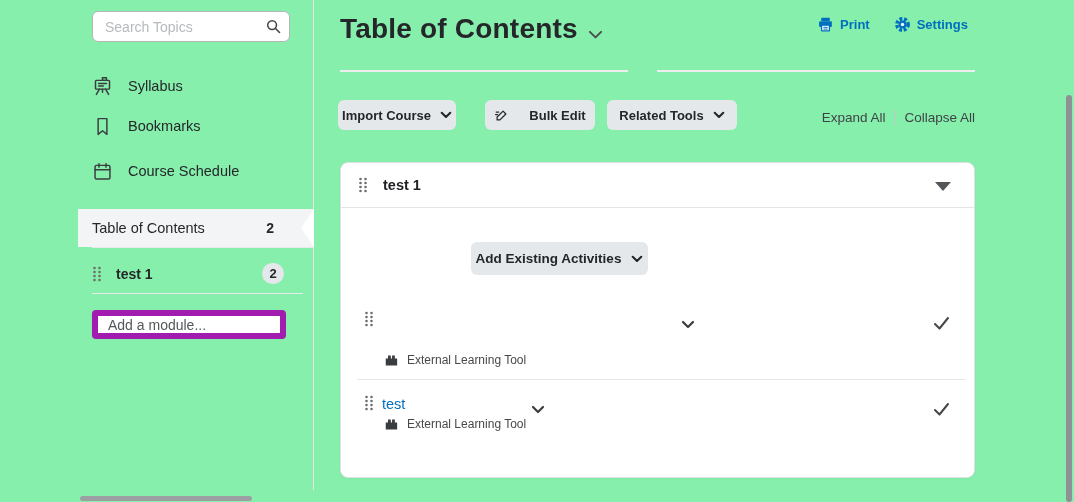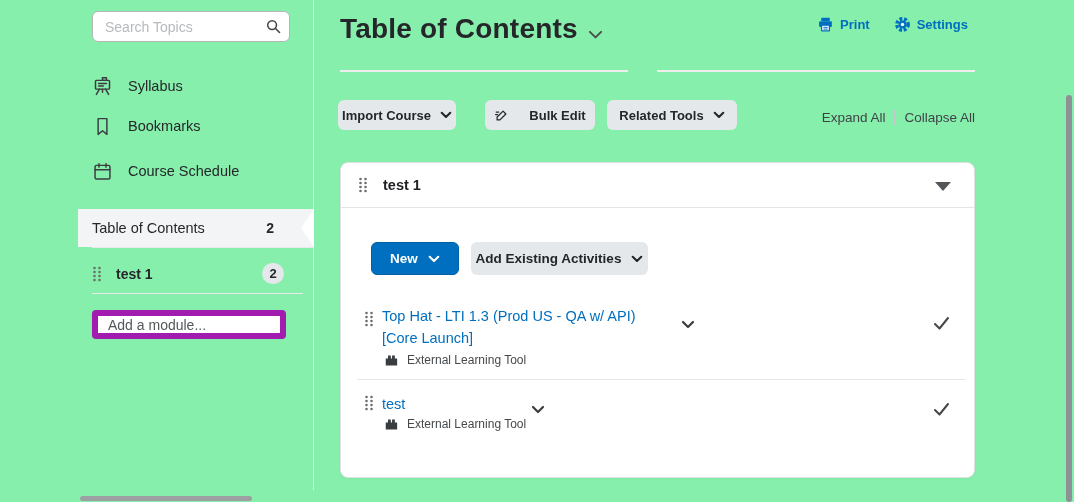--- a/index.html
+++ b/index.html
@@ -247,28 +247,20 @@
           <circle cx="2.5" cy="10" r="1.3"></circle>
             <circle cx="7.5" cy="10" r="1.3"></circle>
           <circle cx="2.5" cy="14" r="1.3"></circle>
             <circle cx="7.5" cy="14" r="1.3"></circle>
         </svg>
       </span>
       <span class="card-title">test 1</span>
       <span class="tri-down"></span>
     </div>
 
-    <button class="btn-new">
-      <span>New</span>
-      <span class="sm-chevron">
-        <svg viewBox="0 0 14 9" fill="none" stroke="#ffffff" stroke-width="2.4" stroke-linecap="round" stroke-linejoin="round">
-          <polyline points="2,2 7,7 12,2"></polyline>
-        </svg>
-      </span>
-    </button>
 
     <button class="btn-add-existing">
       <span>Add Existing Activities</span>
       <span class="sm-chevron">
         <svg viewBox="0 0 14 9" fill="none" stroke="#24262a" stroke-width="2.4" stroke-linecap="round" stroke-linejoin="round">
           <polyline points="2,2 7,7 12,2"></polyline>
         </svg>
       </span>
     </button>
 
@@ -277,21 +269,20 @@
         <circle cx="2.5" cy="2" r="1.3"></circle>
           <circle cx="7.5" cy="2" r="1.3"></circle>
         <circle cx="2.5" cy="6" r="1.3"></circle>
           <circle cx="7.5" cy="6" r="1.3"></circle>
         <circle cx="2.5" cy="10" r="1.3"></circle>
           <circle cx="7.5" cy="10" r="1.3"></circle>
         <circle cx="2.5" cy="14" r="1.3"></circle>
           <circle cx="7.5" cy="14" r="1.3"></circle>
       </svg>
     </span>
-    <a class="item-link" style="top:142px;">Top Hat - LTI 1.3 (Prod US - QA w/ API) [Core Launch]</a>
     <span class="item-chevron" style="left:340px; top:157px;">
       <svg viewBox="0 0 14 9" fill="none" stroke="#3b3e40" stroke-width="2.2" stroke-linecap="round" stroke-linejoin="round">
         <polyline points="2,2 7,7 12,2"></polyline>
       </svg>
     </span>
     <span class="item-check" style="left:592px; top:153px;">
       <svg viewBox="0 0 17 14" fill="none" stroke="#44474a" stroke-width="2" stroke-linecap="round" stroke-linejoin="round">
         <polyline points="2,8 6.5,12.5 15,2"></polyline>
       </svg>
     </span>

